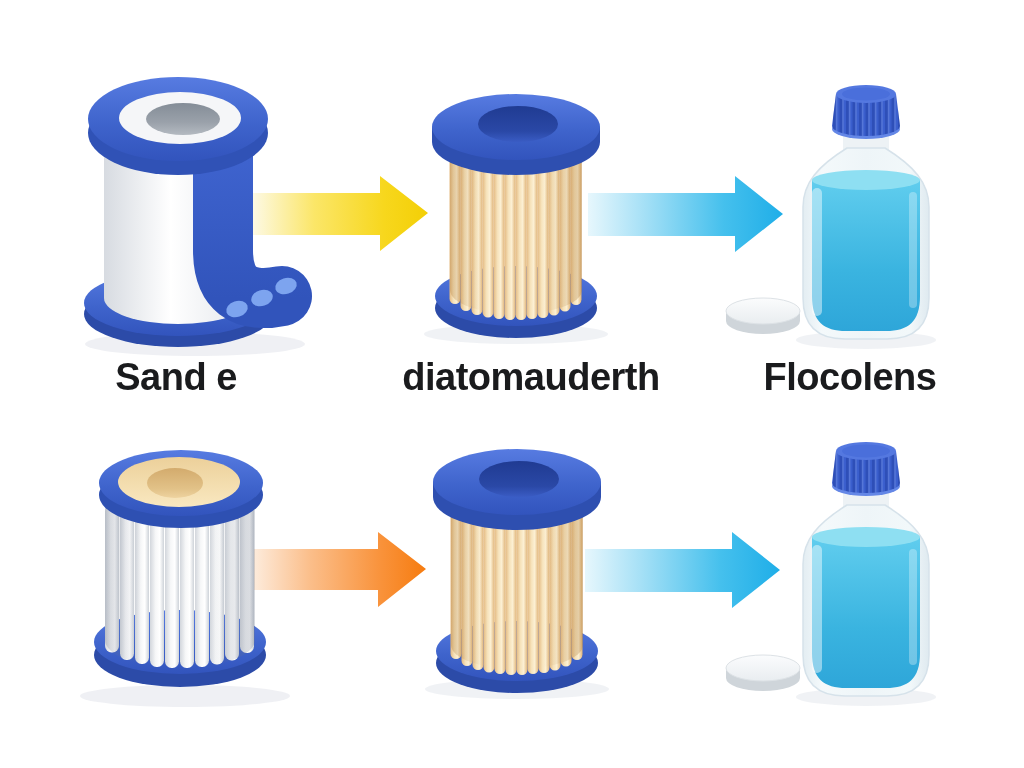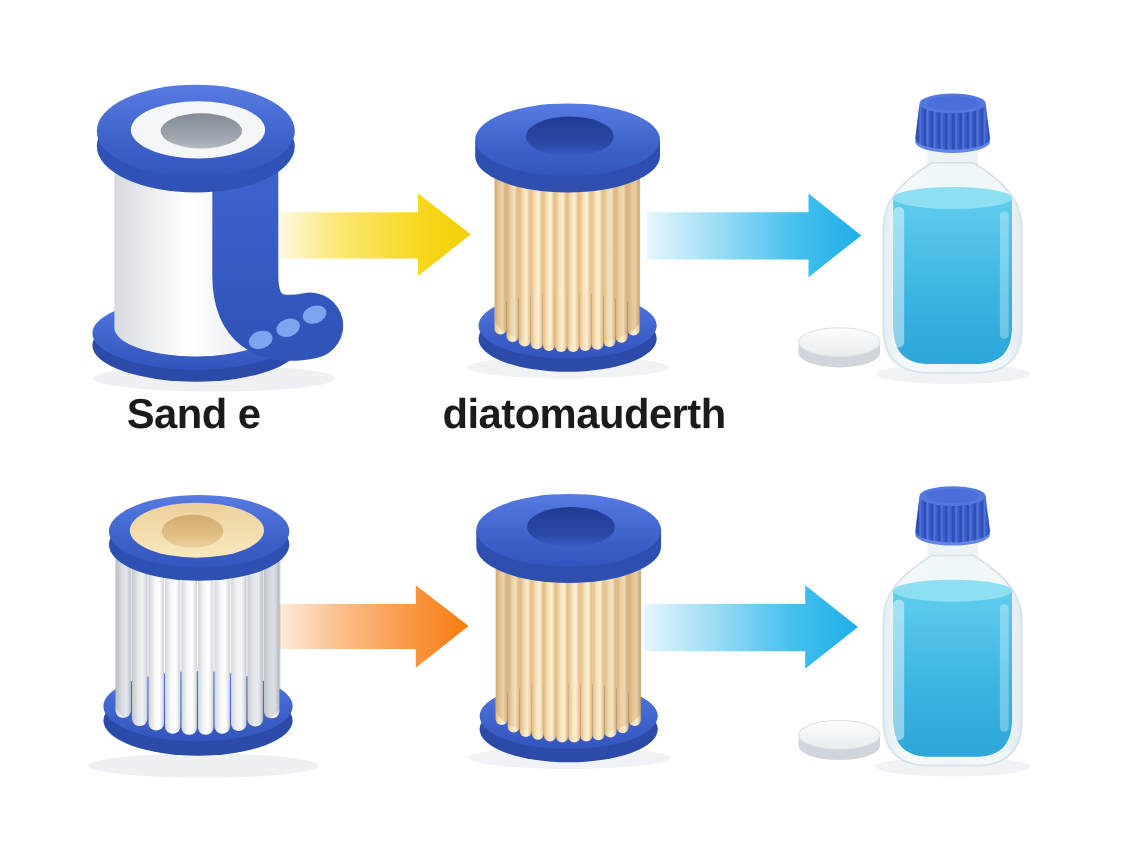--- a/index.html
+++ b/index.html
@@ -217,14 +217,15 @@
       <rect x="812" y="188" width="10" height="128" rx="5" fill="rgba(255,255,255,0.45)"></rect>
       <rect x="909" y="192" width="8" height="116" rx="4" fill="rgba(255,255,255,0.30)"></rect>
       <path d="M726,311 L726,321 A37,13 0 0 0 800,321 L800,311 Z" fill="#cfd5da"></path>
       <ellipse cx="763" cy="311" rx="37" ry="13" fill="url(#tabletTop)" stroke="#dde2e6" stroke-width="1"></ellipse>
     </g>
     <use href="#bottle" xlink:href="#bottle" y="357"></use>
   </svg>
 
   <div class="caption caption-diatom">diatomauderth</div>
   <div class="caption caption-sand">Sand e</div>
+  <div class="caption caption-floc">Flocolens</div>
 
 </div>
 
 </body></html>

